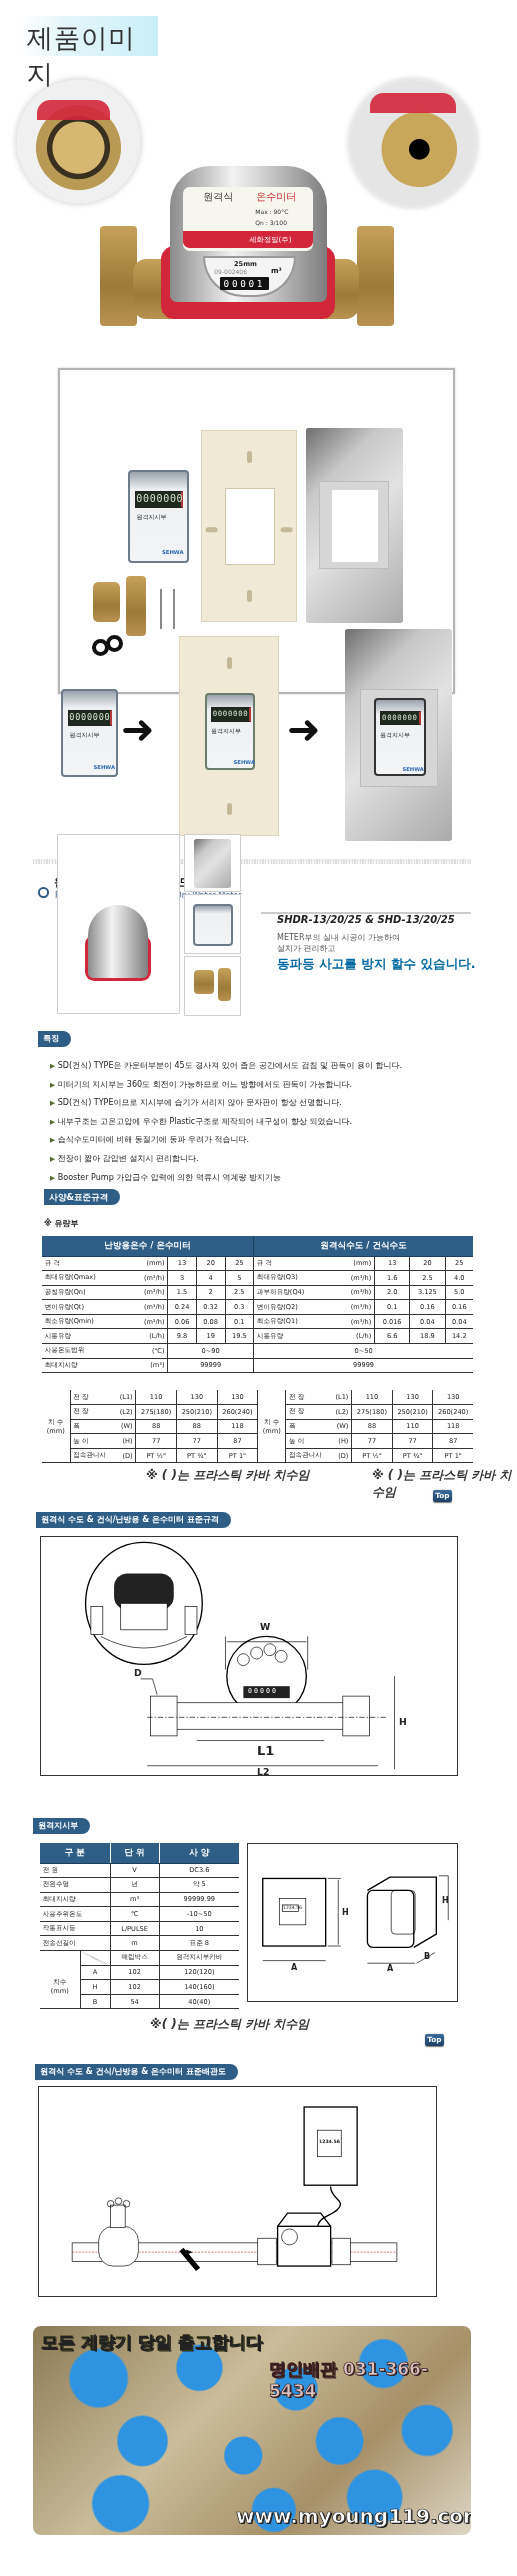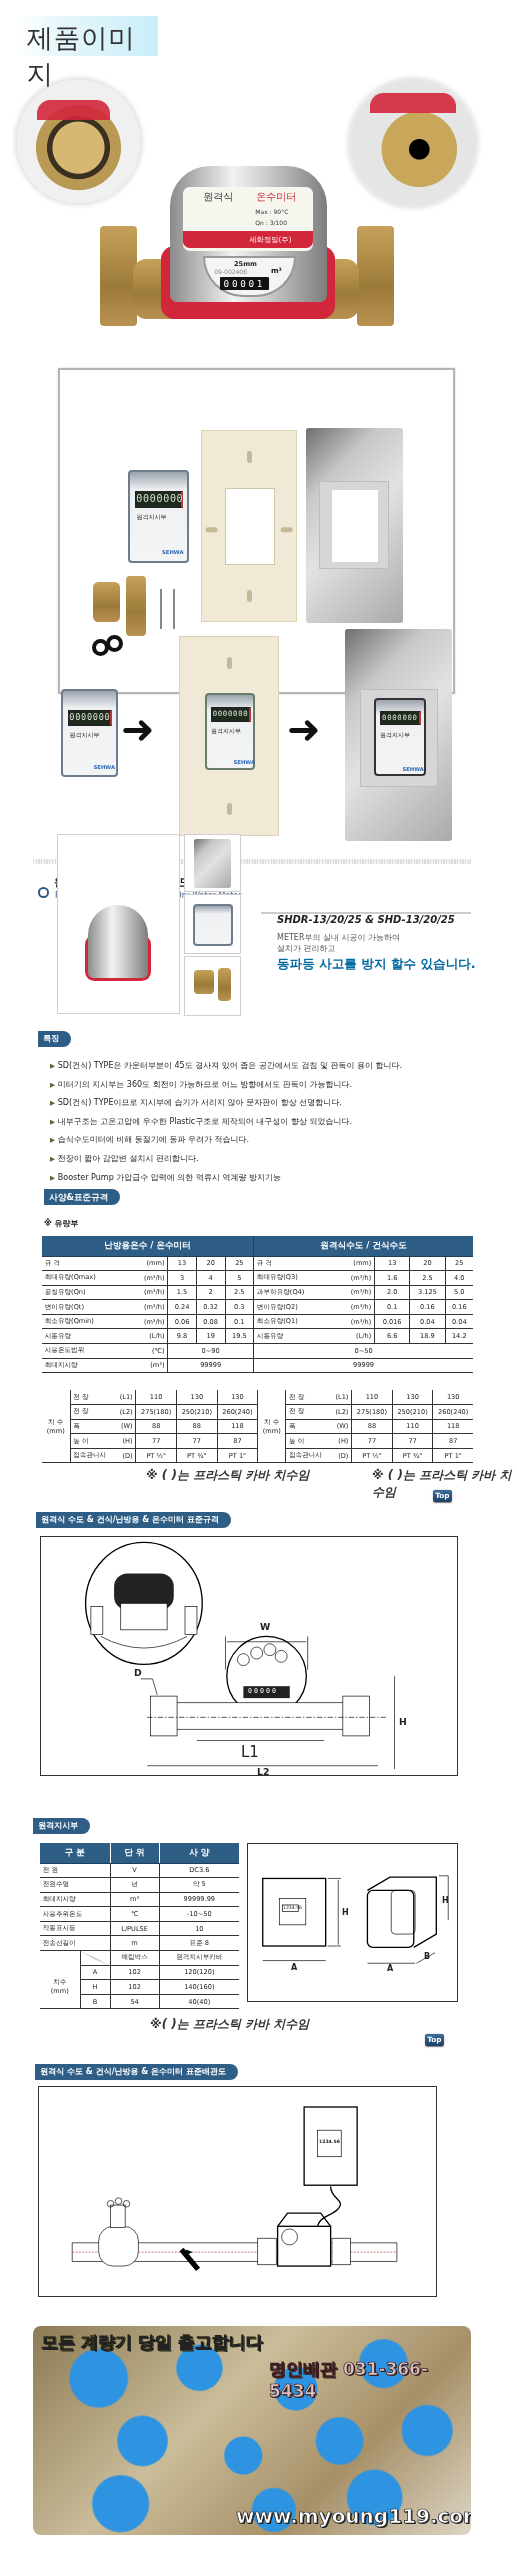--- a/index.html
+++ b/index.html
@@ -399,21 +399,21 @@
       <line x1="402" y1="150" x2="402" y2="200" stroke="#000"></line>
     <line x1="280" y1="158" x2="400" y2="158" stroke="#000" marker-end="url(#a)" marker-start="url(#a)"></line>
     <line x1="235" y1="307" x2="427" y2="307" stroke="#000"></line>
     <line x1="160" y1="345" x2="508" y2="345" stroke="#000"></line>
     <line x1="533" y1="210" x2="533" y2="350" stroke="#000"></line>
     <path d="M150 214 L168 214 L175 238" fill="none" stroke="#000"></path>
   </svg>
   <div class="abs" style="left:219px;top:84px;font-size:9.3px;font-weight:bold">W</div>
   <div class="abs" style="left:93px;top:130px;font-size:9.3px;font-weight:bold">D</div>
   <div class="abs" style="left:358px;top:179px;font-size:9.3px;font-weight:bold">H</div>
-  <div class="abs" style="left:200px;top:206px;font-size:15px;font-weight:normal">L1</div>
+  <div class="abs" style="left:216px;top:206px;font-size:13px;font-weight:bold">L1</div>
   <div class="abs" style="left:216px;top:229px;font-size:9.3px;font-weight:bold">L2</div>
   <div class="abs" style="left:207px;top:150px;font-size:6.6px;color:#fff;font-family:'DejaVu Sans Mono',monospace;letter-spacing:2px">00000</div>
 </div>
 
 <div class="abs pill" style="left:33px;top:1818px">원격지시부</div>
 <table class="abs spec" style="left:40px;top:1843px;width:199px">
   <tbody>
       <tr>
     <th colspan="2" style="border-right:0.7px solid #fff">구  분</th>
     <th style="border-right:0.7px solid #fff">단  위</th>

